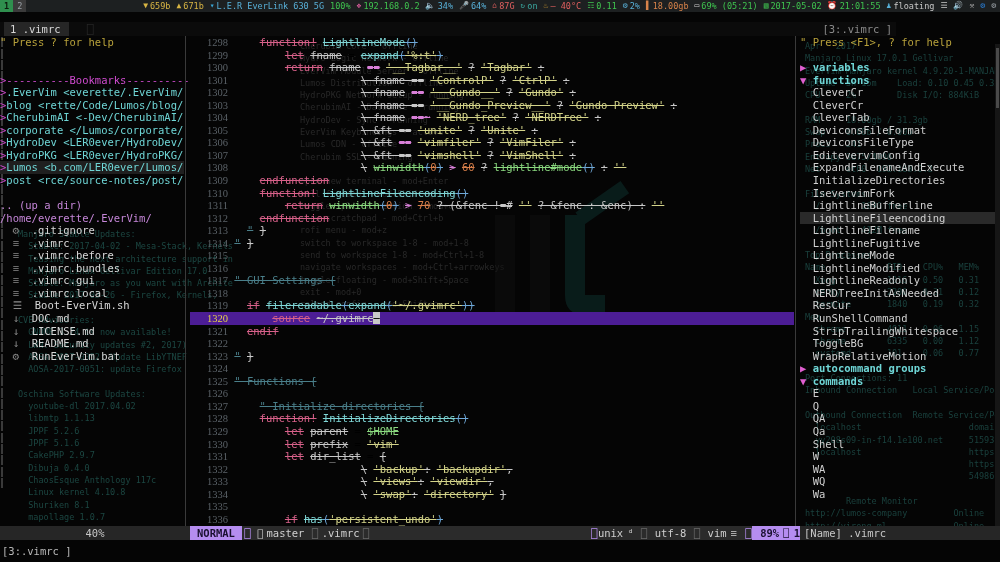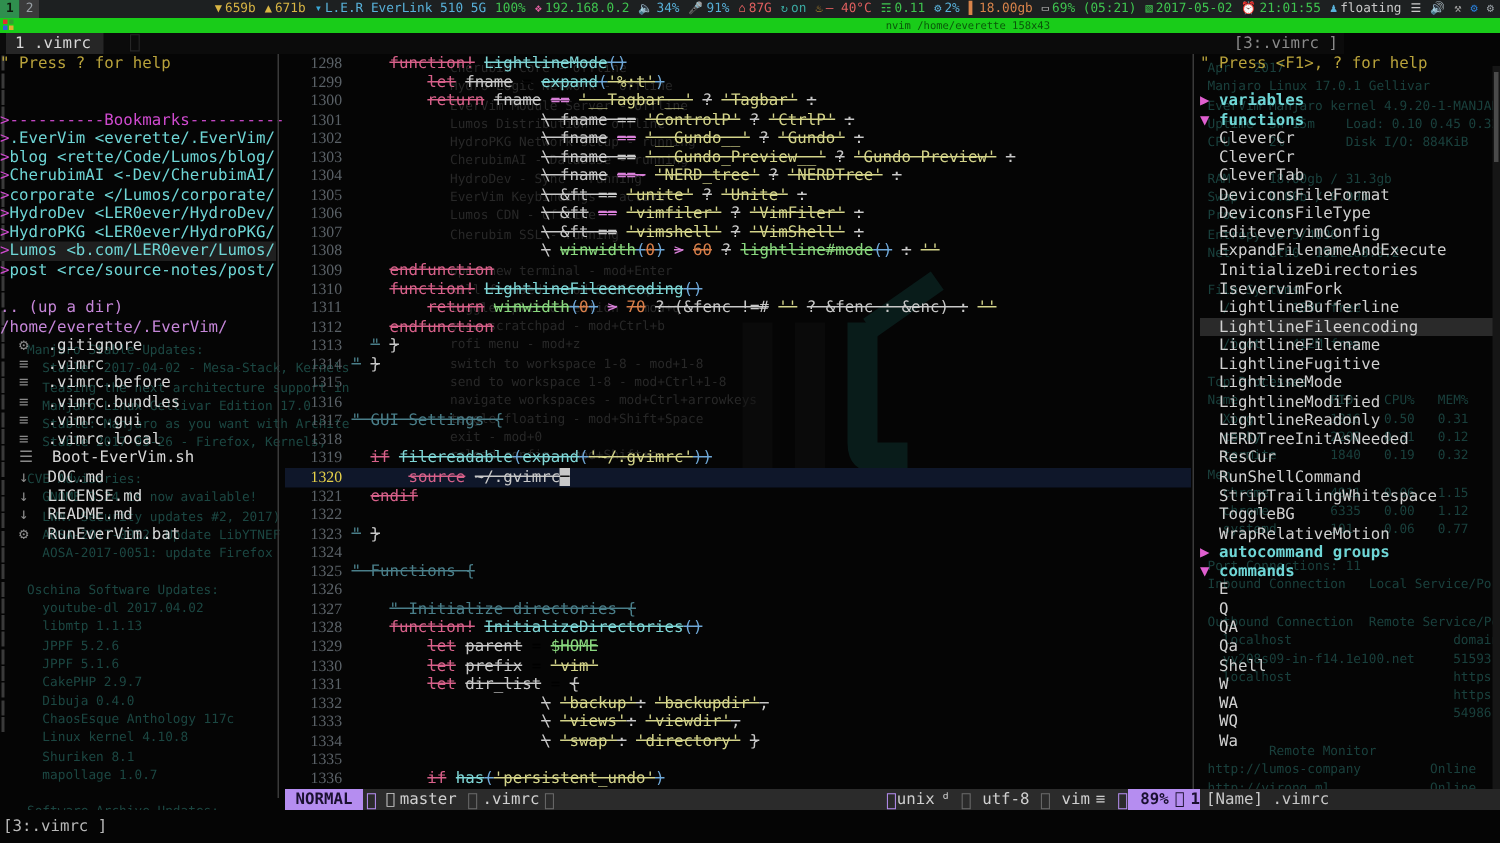--- a/index.html
+++ b/index.html
@@ -70,21 +70,21 @@
   .ln-cur{color:#e6d14a;}
   .k-stmt{color:#d8618a;}   
   .k-fn{color:#7fd6d6;}     
   .k-str{color:#d4d48a;}    
   .k-op{color:#d87fd8;}     
   .k-num{color:#d87f4a;}
   .k-com{color:#4a7f8a;}    
   .k-plain{color:#c8c8c8;}
   .k-var{color:#8ad87f;}
   .k-paren{color:#6fa8d8;}
-  .curline{background:#0f172a;}
+  .curline{background:#4c1d95;}
   .cursor{background:#c8c8c8;color:#101010;}
   .gutter{position:absolute;left:0;top:14px;width:5px;height:496px;}
   .gutter i{display:block;width:2px;height:10px;margin:1.3px 0 1.25px 1px;background:#3a3a3a;}
 
   
   .tb-help{color:#b8a23b;}
   .tb-kind{color:#6fd6d6;font-weight:bold;}
   .tb-arrow-c{color:#e05fd0;}
   .tb-item{color:#d0d0d0;}
   .tb-sel{background:#2a2a2a;}
@@ -238,36 +238,36 @@
       <span class="titem">
           <span class="glyph" style="color:#d8b544">▼</span>
           <span style="color:#d8b544">659b</span>
         </span>
       <span class="titem">
           <span class="glyph" style="color:#d8b544">▲</span>
           <span style="color:#d8b544">671b</span>
         </span>
       <span class="titem">
           <span class="glyph" style="color:#3aa8d8">▾</span>
-          <span style="color:#58b0d8">L.E.R EverLink 510 5G</span>
+          <span style="color:#58b0d8">L.E.R EverLink 630 5G</span>
         </span>
       <span class="titem">
           <span style="color:#3fc44f">100%</span>
         </span>
       <span class="titem">
           <span class="glyph" style="color:#e05fa0">❖</span>
           <span style="color:#3fc44f">192.168.0.2</span>
         </span>
       <span class="titem">
           <span class="glyph" style="color:#58b0d8">🔈</span>
           <span style="color:#58b0d8">34%</span>
         </span>
       <span class="titem">
           <span class="glyph" style="color:#58b0d8">🎤</span>
-          <span style="color:#58b0d8">91%</span>
+          <span style="color:#58b0d8">64%</span>
         </span>
       <span class="titem">
           <span class="glyph" style="color:#e05f5f">⌂</span>
           <span style="color:#e05f5f">87G</span>
         </span>
       <span class="titem">
           <span class="glyph" style="color:#3aa8a0">↻</span>
           <span style="color:#3aa8a0">on</span>
         </span>
       <span class="titem">
@@ -303,29 +303,20 @@
           <span style="color:#c8c8c8">floating</span>
         </span>
       <span class="glyph" style="color:#c8c8c8">☰</span>
       <span class="glyph" style="color:#c8c8c8">🔊</span>
       <span class="glyph" style="color:#a0a0a0">⚒</span>
       <span class="glyph" style="color:#2a7fd8">⚙</span>
       <span class="glyph" style="color:#9aa0a6">⚙</span>
     </div>
   </div>
 
-  <div class="wintitle">
-    <span class="wt-icon">
-      <i style="left:0;top:0;background:#e03030"></i>
-        <i style="left:4px;top:0;background:#30a030"></i>
-      <i style="left:0;top:4px;background:#3060e0"></i>
-        <i style="left:4px;top:4px;background:#e0b030"></i>
-    </span>
-    <span class="wt-txt">nvim  /home/everette  158x43</span>
-  </div>
 
   <div class="vim">
 
     <div class="tabline">
       <span class="tab-sel">1 .vimrc</span>
       <span class="tab-arrow"></span>
       <span class="tabline-right">[3:.vimrc ]</span>
     </div>
 
     <div class="gutter" id="gutL">
@@ -379,20 +370,21 @@
     <div class="pane" id="code"><div class="row "><span class="ln ">1298</span>     <s class="k-stmt">function!</s> <s class="k-fn">LightlineMode</s><s class="k-paren">()</s></div><div class="row "><span class="ln ">1299</span>         <s class="k-stmt">let</s> <s class="k-plain">fname</s> = <s class="k-fn">expand</s><s class="k-paren">(</s><s class="k-str">'%:t'</s><s class="k-paren">)</s></div><div class="row "><span class="ln ">1300</span>         <s class="k-stmt">return</s> <s class="k-plain">fname</s> <s class="k-op">==</s> <s class="k-str">'__Tagbar__'</s> <s class="k-plain">?</s> <s class="k-str">'Tagbar'</s> <s class="k-plain">:</s></div><div class="row "><span class="ln ">1301</span>                     <s class="k-plain">\ fname ==</s> <s class="k-str">'ControlP'</s> <s class="k-plain">?</s> <s class="k-str">'CtrlP'</s> <s class="k-plain">:</s></div><div class="row "><span class="ln ">1302</span>                     <s class="k-plain">\ fname</s> <s class="k-op">==</s> <s class="k-str">'__Gundo__'</s> <s class="k-plain">?</s> <s class="k-str">'Gundo'</s> <s class="k-plain">:</s></div><div class="row "><span class="ln ">1303</span>                     <s class="k-plain">\ fname ==</s> <s class="k-str">'__Gundo_Preview__'</s> <s class="k-plain">?</s> <s class="k-str">'Gundo Preview'</s> <s class="k-plain">:</s></div><div class="row "><span class="ln ">1304</span>                     <s class="k-plain">\ fname</s> <s class="k-op">==~</s> <s class="k-str">'NERD_tree'</s> <s class="k-plain">?</s> <s class="k-str">'NERDTree'</s> <s class="k-plain">:</s></div><div class="row "><span class="ln ">1305</span>                     <s class="k-plain">\ &amp;ft ==</s> <s class="k-str">'unite'</s> <s class="k-plain">?</s> <s class="k-str">'Unite'</s> <s class="k-plain">:</s></div><div class="row "><span class="ln ">1306</span>                     <s class="k-plain">\ &amp;ft</s> <s class="k-op">==</s> <s class="k-str">'vimfiler'</s> <s class="k-plain">?</s> <s class="k-str">'VimFiler'</s> <s class="k-plain">:</s></div><div class="row "><span class="ln ">1307</span>                     <s class="k-plain">\ &amp;ft ==</s> <s class="k-str">'vimshell'</s> <s class="k-plain">?</s> <s class="k-str">'VimShell'</s> <s class="k-plain">:</s></div><div class="row "><span class="ln ">1308</span>                     <s class="k-plain">\</s> <s class="k-var">winwidth</s><s class="k-paren">(</s><s class="k-num">0</s><s class="k-paren">)</s> <s class="k-op">&gt;</s> <s class="k-num">60</s> <s class="k-plain">?</s> <s class="k-var">lightline#mode</s><s class="k-paren">()</s> <s class="k-plain">:</s> <s class="k-str">''</s></div><div class="row "><span class="ln ">1309</span>     <s class="k-stmt">endfunction</s></div><div class="row "><span class="ln ">1310</span>     <s class="k-stmt">function!</s> <s class="k-fn">LightlineFileencoding</s><s class="k-paren">()</s></div><div class="row "><span class="ln ">1311</span>         <s class="k-stmt">return</s> <s class="k-var">winwidth</s><s class="k-paren">(</s><s class="k-num">0</s><s class="k-paren">)</s> <s class="k-op">&gt;</s> <s class="k-num">70</s> <s class="k-plain">? (&amp;fenc !=#</s> <s class="k-str">''</s> <s class="k-plain">? &amp;fenc : &amp;enc) :</s> <s class="k-str">''</s></div><div class="row "><span class="ln ">1312</span>     <s class="k-stmt">endfunction</s></div><div class="row "><span class="ln ">1313</span>   <s class="k-com">"</s> <s class="k-plain">}</s></div><div class="row "><span class="ln ">1314</span> <s class="k-com">"</s> <s class="k-plain">}</s></div><div class="row "><span class="ln ">1315</span> </div><div class="row "><span class="ln ">1316</span> </div><div class="row "><span class="ln ">1317</span> <s class="k-com">" GUI Settings {</s></div><div class="row "><span class="ln ">1318</span> </div><div class="row "><span class="ln ">1319</span>   <s class="k-stmt">if</s> <s class="k-fn">filereadable</s><s class="k-paren">(</s><s class="k-fn">expand</s><s class="k-paren">(</s><s class="k-str">'~/.gvimrc'</s><s class="k-paren">))</s></div><div class="row curline"><span class="ln ln-cur">1320</span>       <s class="k-stmt">source</s> <s class="k-plain">~/.gvimrc</s><s class="cursor"> </s></div><div class="row "><span class="ln ">1321</span>   <s class="k-stmt">endif</s></div><div class="row "><span class="ln ">1322</span> </div><div class="row "><span class="ln ">1323</span> <s class="k-com">"</s> <s class="k-plain">}</s></div><div class="row "><span class="ln ">1324</span> </div><div class="row "><span class="ln ">1325</span> <s class="k-com">" Functions {</s></div><div class="row "><span class="ln ">1326</span> </div><div class="row "><span class="ln ">1327</span>     <s class="k-com">" Initialize directories {</s></div><div class="row "><span class="ln ">1328</span>     <s class="k-stmt">function!</s> <s class="k-fn">InitializeDirectories</s><s class="k-paren">()</s></div><div class="row "><span class="ln ">1329</span>         <s class="k-stmt">let</s> <s class="k-plain">parent</s> = <s class="k-var">$HOME</s></div><div class="row "><span class="ln ">1330</span>         <s class="k-stmt">let</s> <s class="k-plain">prefix</s> = <s class="k-str">'vim'</s></div><div class="row "><span class="ln ">1331</span>         <s class="k-stmt">let</s> <s class="k-plain">dir_list</s> = <s class="k-plain">{</s></div><div class="row "><span class="ln ">1332</span>                     <s class="k-plain">\</s> <s class="k-str">'backup'</s><s class="k-plain">:</s> <s class="k-str">'backupdir'</s><s class="k-plain">,</s></div><div class="row "><span class="ln ">1333</span>                     <s class="k-plain">\</s> <s class="k-str">'views'</s><s class="k-plain">:</s> <s class="k-str">'viewdir'</s><s class="k-plain">,</s></div><div class="row "><span class="ln ">1334</span>                     <s class="k-plain">\</s> <s class="k-str">'swap'</s><s class="k-plain">:</s> <s class="k-str">'directory'</s> <s class="k-plain">}</s></div><div class="row "><span class="ln ">1335</span> </div><div class="row "><span class="ln ">1336</span>         <s class="k-stmt">if</s> <s class="k-fn">has</s><s class="k-paren">(</s><s class="k-str">'persistent_undo'</s><s class="k-paren">)</s></div><div class="row "><span class="ln ">1337</span>             <s class="k-stmt">let</s> <s class="k-plain">dir_list['undo']</s> <s class="k-op">=</s> <s class="k-str">'undodir'</s></div></div>
 
     <div class="pane" id="tagbar"><div class="row "><span class="tb-help">" Press &lt;F1&gt;, ? for help</span></div><div class="row "></div><div class="row "><span class="tb-arrow-c">▶</span><span class="tb-kind"> variables</span></div><div class="row "><span class="tb-arrow-c">▼</span><span class="tb-kind"> functions</span></div><div class="row ">  <span class="tb-item">CleverCr</span></div><div class="row ">  <span class="tb-item">CleverCr</span></div><div class="row ">  <span class="tb-item">CleverTab</span></div><div class="row ">  <span class="tb-item">DeviconsFileFormat</span></div><div class="row ">  <span class="tb-item">DeviconsFileType</span></div><div class="row ">  <span class="tb-item">EditevervimConfig</span></div><div class="row ">  <span class="tb-item">ExpandFilenameAndExecute</span></div><div class="row ">  <span class="tb-item">InitializeDirectories</span></div><div class="row ">  <span class="tb-item">IsevervimFork</span></div><div class="row ">  <span class="tb-item">LightlineBufferline</span></div><div class="row tb-sel">  <span class="tb-item">LightlineFileencoding</span></div><div class="row ">  <span class="tb-item">LightlineFilename</span></div><div class="row ">  <span class="tb-item">LightlineFugitive</span></div><div class="row ">  <span class="tb-item">LightlineMode</span></div><div class="row ">  <span class="tb-item">LightlineModified</span></div><div class="row ">  <span class="tb-item">LightlineReadonly</span></div><div class="row ">  <span class="tb-item">NERDTreeInitAsNeeded</span></div><div class="row ">  <span class="tb-item">ResCur</span></div><div class="row ">  <span class="tb-item">RunShellCommand</span></div><div class="row ">  <span class="tb-item">StripTrailingWhitespace</span></div><div class="row ">  <span class="tb-item">ToggleBG</span></div><div class="row ">  <span class="tb-item">WrapRelativeMotion</span></div><div class="row "><span class="tb-arrow-c">▶</span><span class="tb-kind"> autocommand groups</span></div><div class="row "><span class="tb-arrow-c">▼</span><span class="tb-kind"> commands</span></div><div class="row ">  <span class="tb-item">E</span></div><div class="row ">  <span class="tb-item">Q</span></div><div class="row ">  <span class="tb-item">QA</span></div><div class="row ">  <span class="tb-item">Qa</span></div><div class="row ">  <span class="tb-item">Shell</span></div><div class="row ">  <span class="tb-item">W</span></div><div class="row ">  <span class="tb-item">WA</span></div><div class="row ">  <span class="tb-item">WQ</span></div><div class="row ">  <span class="tb-item">Wa</span></div></div>
 
     <div class="scroll-r">
         <i></i>
       </div>
   </div>
 
   <div class="status">
+    <div class="st-left">40%</div>
     <div class="st-main">
       <span class="st-mode">NORMAL</span>
       <span class="sep-r"></span>
       <span class="st-branch">
         <span></span>
         <span>master</span>
       </span>
       <span class="sep-dim"></span>
       <span class="st-file">.vimrc</span>
       <span class="sep-dim"></span>

